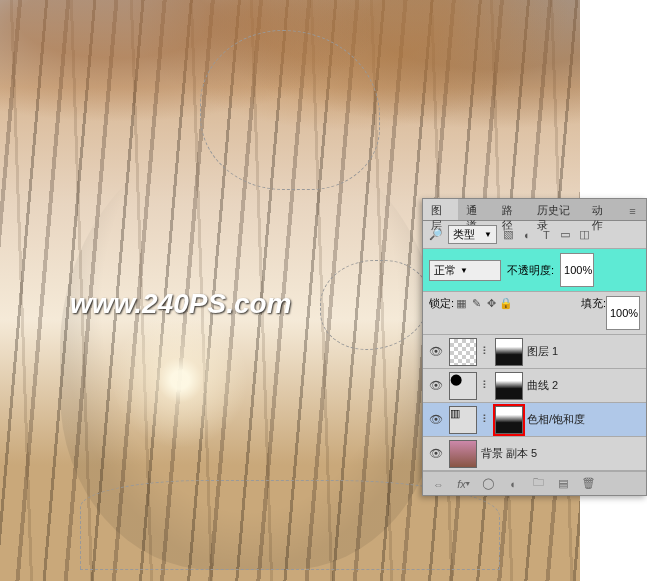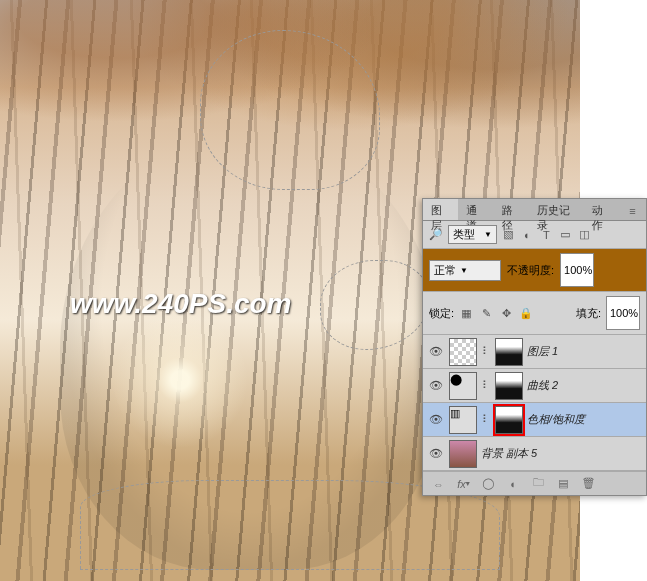--- a/index.html
+++ b/index.html
@@ -17,34 +17,34 @@
 .watermark{position:absolute;left:70px;top:288px;color:#fff;font-size:28px;font-weight:bold;font-style:italic;text-shadow:1px 1px 2px rgba(0,0,0,0.8);}
 
 .panel{position:absolute;right:0;top:198px;width:225px;background:#d4d4d4;border:1px solid #888;box-shadow:-2px 2px 6px rgba(0,0,0,0.3);}
 .panel-tabs{display:flex;background:#b8b8b8;border-bottom:1px solid #888;height:22px;}
 .panel-tab{padding:4px 8px;color:#333;cursor:pointer;}
 .panel-tab.act{background:#d4d4d4;}
 .panel-menu{margin-left:auto;padding:4px 6px;}
 .filter-row{display:flex;align-items:center;padding:4px 6px;gap:4px;background:#d4d4d4;border-bottom:1px solid #aaa;}
 .filter-sel{display:flex;align-items:center;border:1px solid #888;background:#eee;padding:1px 4px;gap:9px;}
 .ico{width:15px;height:15px;display:inline-flex;align-items:center;justify-content:center;color:#555;}
-.blend-row{display:flex;align-items:center;padding:4px 6px;gap:6px;background:#a16207;border-bottom:1px solid #aaa;}
+.blend-row{display:flex;align-items:center;padding:4px 6px;gap:6px;background:#5eead4;border-bottom:1px solid #aaa;}
 .sel{border:1px solid #888;background:#eee;padding:2px 4px;display:flex;align-items:center;gap:4px;min-width:72px;}
 .numbox{border:1px solid #888;background:#fff;padding:10px 3px;width:34px;text-align:right;}
-.lock-row{display:flex;align-items:center;padding:4px 6px;gap:5px;background:#d4d4d4;border-bottom:1px solid #aaa;}
+.lock-row{display:flex;align-items:flex-start;padding:4px 6px;background:#d4d4d4;border-bottom:1px solid #aaa;}
 .layers{background:#d4d4d4;}
 .layer{display:flex;align-items:center;height:34px;border-bottom:1px solid #aaa;padding:0 4px;gap:4px;}
 .layer.sel-layer{background:#b0c8e8;}
 .eye{width:18px;text-align:center;color:#444;}
 .thumb{width:28px;height:28px;border:1px solid #666;background:#888;flex-shrink:0;}
 .thumb.chk{background:repeating-conic-gradient(#ccc 0 25%,#fff 0 50%) 0 0/8px 8px;}
 .mask{width:28px;height:28px;border:1px solid #666;background:linear-gradient(180deg,#fff 0 30%,#111 60% 100%);flex-shrink:0;}
 .mask.hl{outline:2px solid #e00;}
 .link-i{width:10px;text-align:center;color:#555;}
-.lname{color:#222;white-space:nowrap;font-style:italic;}
+.lname{color:#222;white-space:nowrap;}
 .panel-foot{display:flex;align-items:center;justify-content:flex-start;gap:10px;padding:4px 8px;background:#c8c8c8;border-top:1px solid #aaa;height:24px;}
 .panel-foot .ico{color:#666;}
 .chev{font-size:8px;}
 </style>
 </head>
 <body>
 
 <div class="canvas">
   <div class="trees"></div>
   <div class="trees2"></div>

